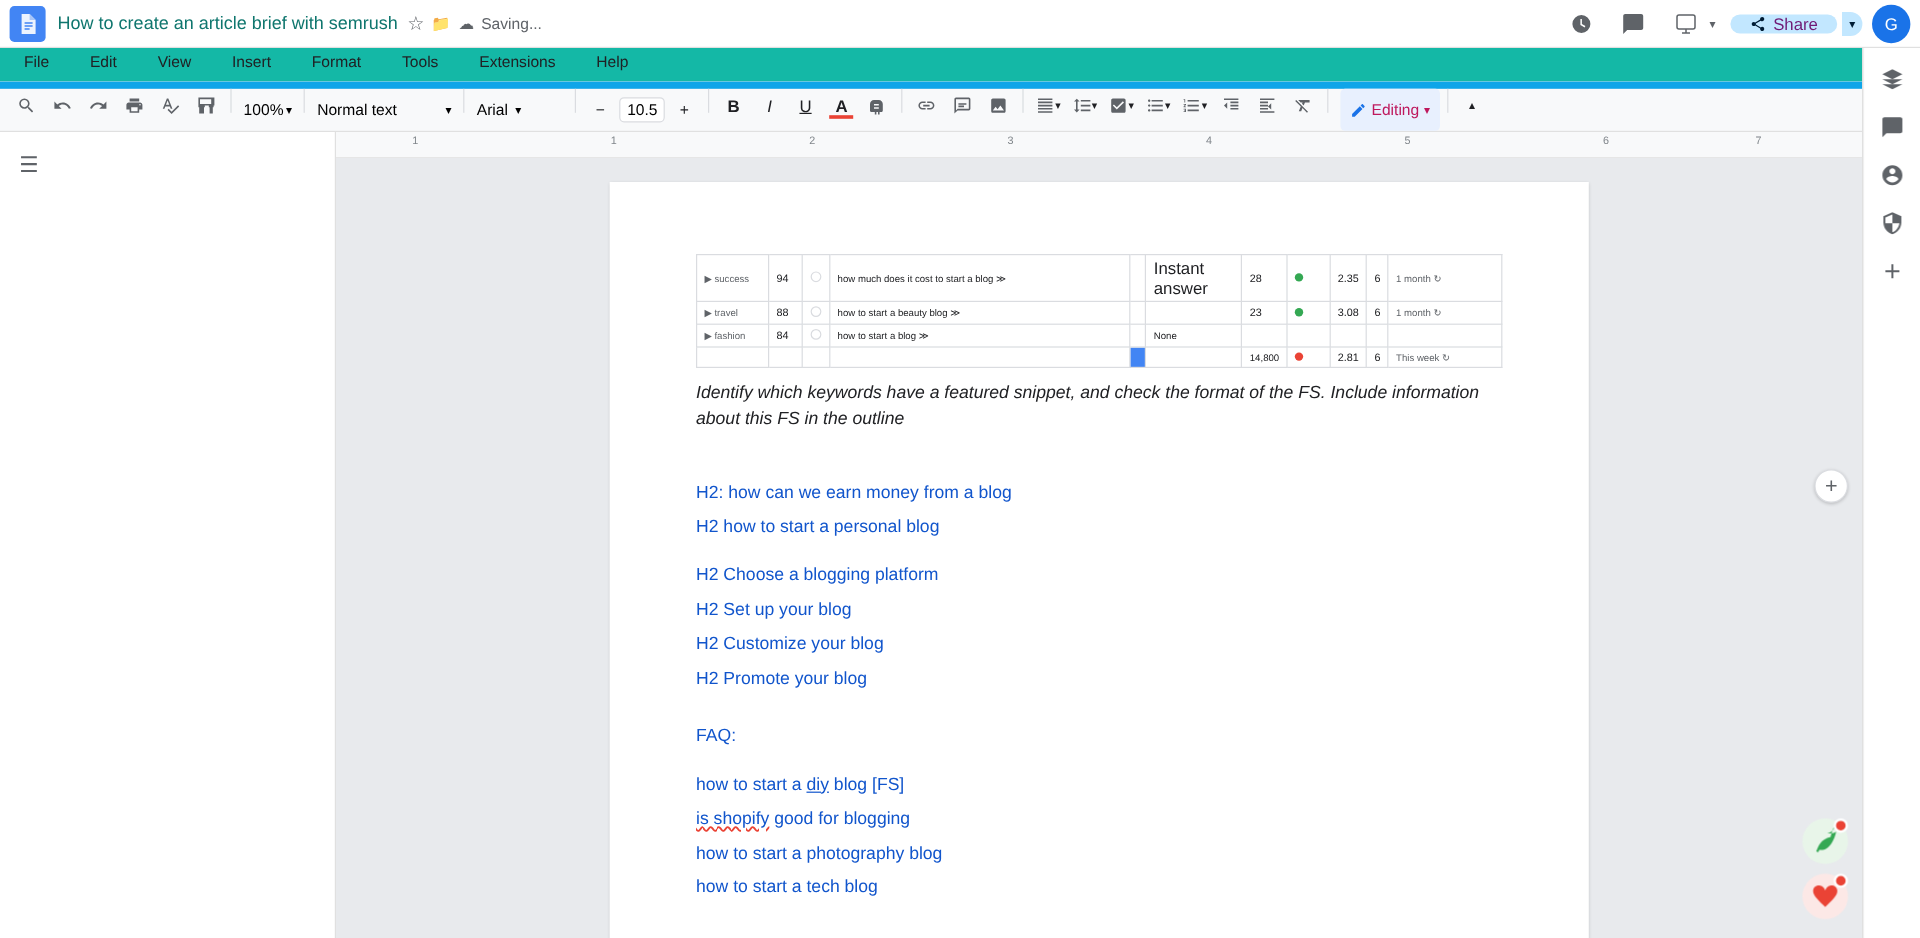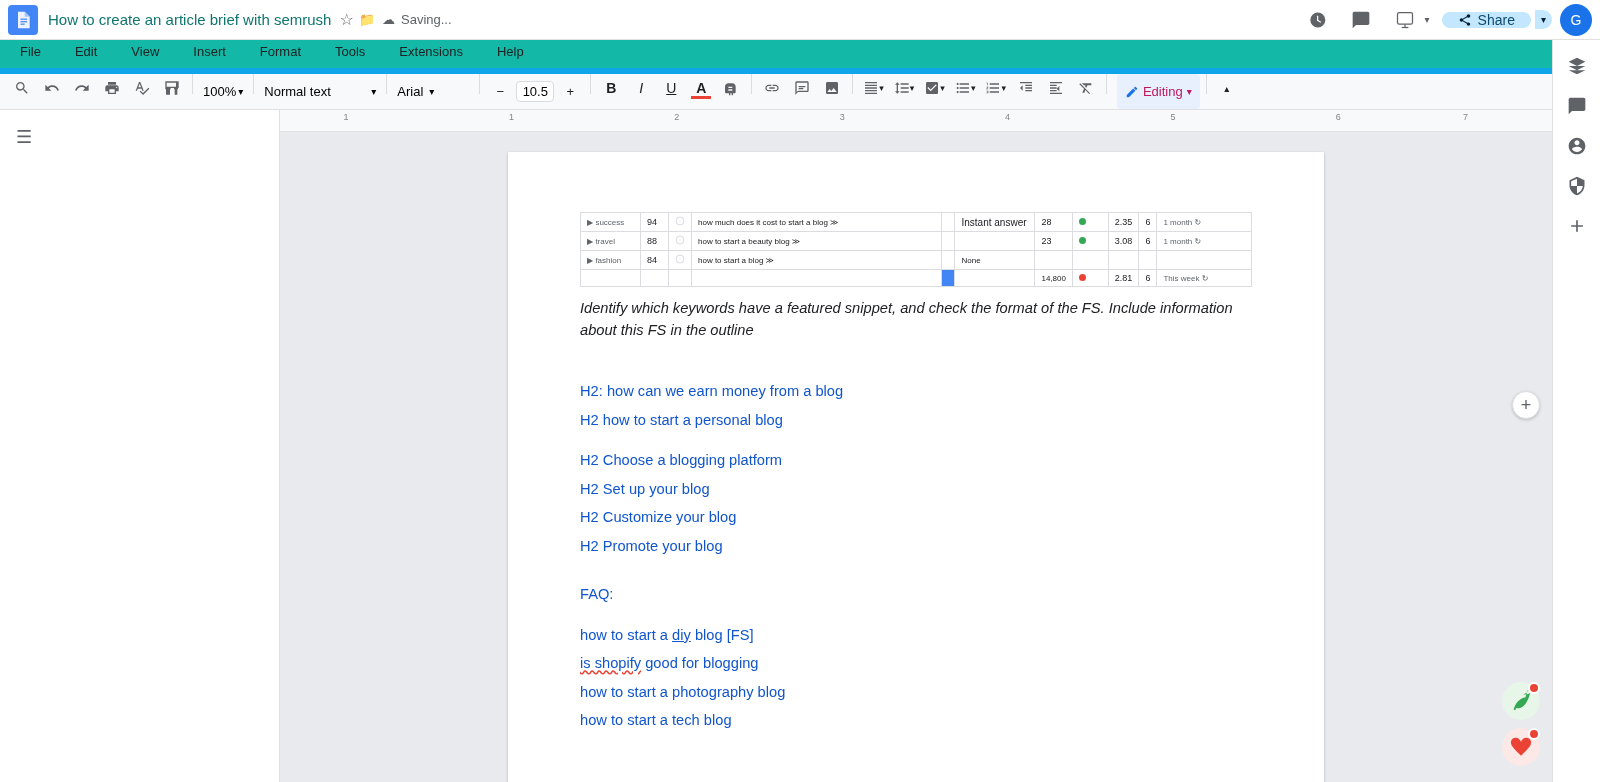--- a/index.html
+++ b/index.html
@@ -54,21 +54,21 @@
       color: #5f6368;
       font-size: 18px;
     }
     #share-btn {
       background: #c2e7ff;
       border: none;
       border-radius: 20px;
       padding: 0 16px;
       font-size: 14px;
       font-weight: 500;
-      color: #0c4a6e;
+      color: #701a75;
       cursor: pointer;
       display: flex; align-items: center; gap: 6px;
     }
     #avatar {
       width: 32px; height: 32px;
       border-radius: 50%;
       background: #1a73e8;
       color: white;
       display: flex; align-items: center; justify-content: center;
       font-size: 14px;
@@ -632,21 +632,21 @@
         <tr>
           <td class="row-expand" style="width:60px;">▶ success</td>
           <td style="width:28px;">94</td>
           <td style="width:20px;">
             <svg width="10" height="10" viewBox="0 0 10 10">
                 <circle cx="5" cy="5" r="4" fill="none" stroke="#dadce0" stroke-width="1"></circle>
               </svg>
           </td>
           <td class="link-cell" style="font-size:8px;">how much does it cost to start a blog ≫</td>
           <td style="width:12px;"></td>
-          <td style="width:80px; font-size:10px;">Instant answer</td>
+          <td style="width:80px; font-size:14px;">Instant answer</td>
           <td style="width:25px;">28</td>
           <td><span class="dot-green"></span></td>
           <td style="width:28px;">2.35</td>
           <td style="width:15px;">6</td>
           <td style="font-size:8px; color:#5f6368;">1 month ↻</td>
         </tr>
         <tr>
           <td class="row-expand">▶ travel</td>
           <td>88</td>
           <td>

